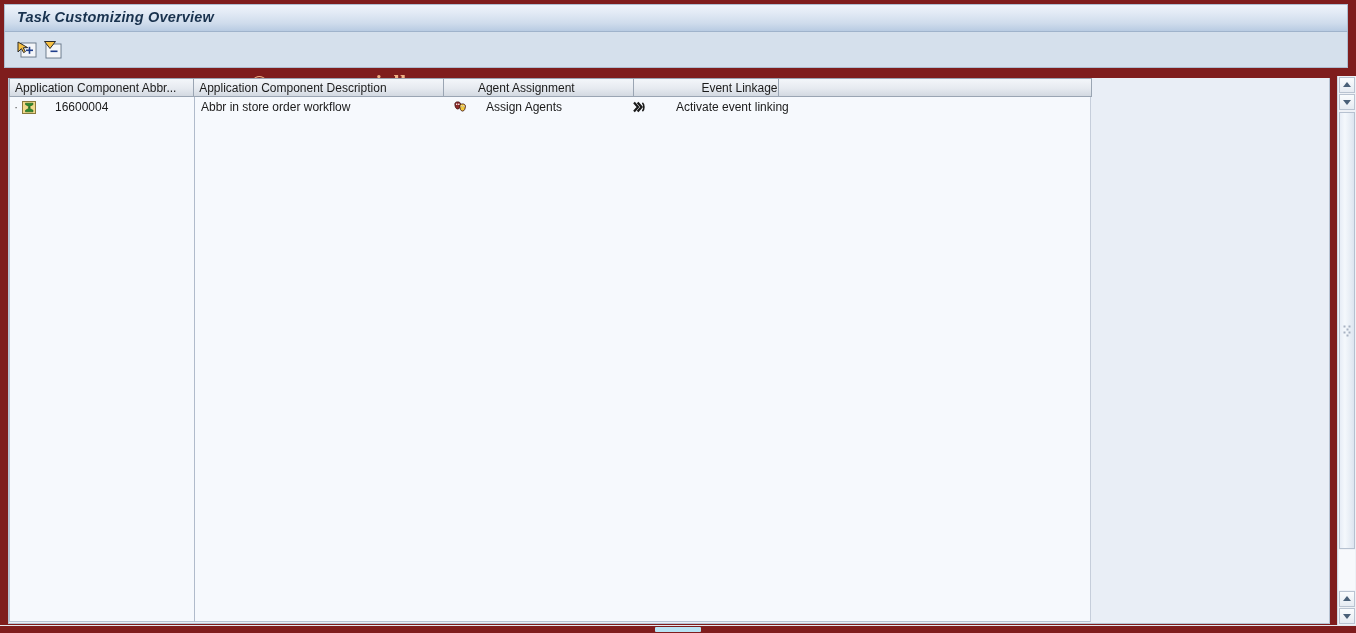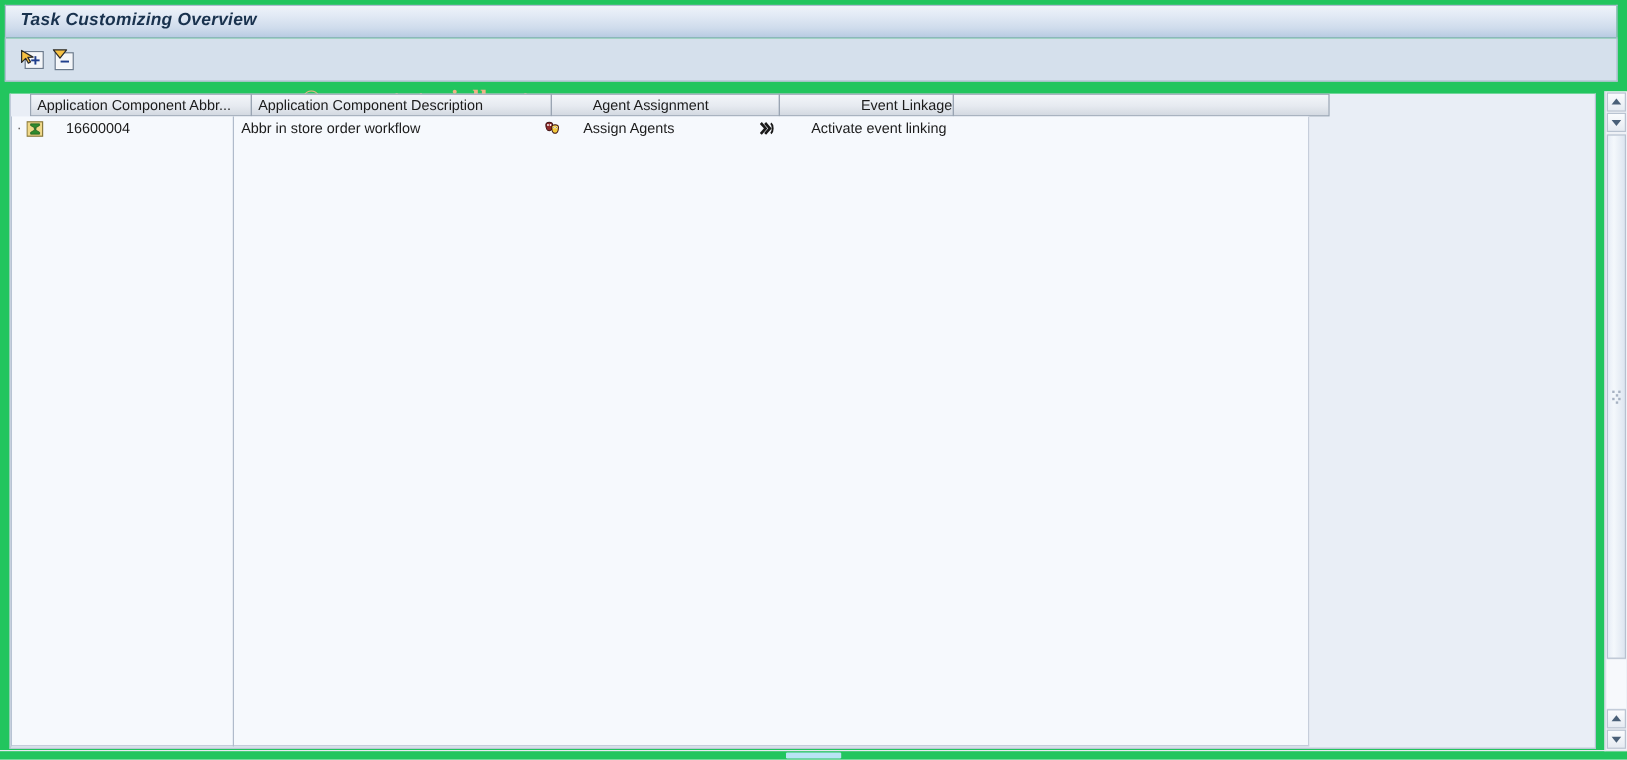--- a/index.html
+++ b/index.html
@@ -16,21 +16,21 @@
     overflow: hidden;
     position: relative;
   }
 
   
   #app-window {
     position: absolute;
     left: 0; top: 0;
     width: 1356px;
     height: 633px;
-    background: #22c55e;
+    background: #7f1d1d;
   }
 
   
   #title-bar {
     position: absolute;
     left: 4px;
     top: 4px;
     width: 1344px;
     height: 28px;
     box-sizing: border-box;
@@ -99,21 +99,21 @@
     height: 546px;
     background: #e9eef6;
     border: 1px solid #b7c3d3;
     border-top: none;
     box-sizing: border-box;
   }
 
   
   #grid-header {
     position: absolute;
-    left: 16px;
+    left: 0;
     top: 0;
     height: 19px;
     width: 1082px;
     display: flex;
   }
   .col-head {
     height: 19px;
     box-sizing: border-box;
     background: linear-gradient(to bottom, #f3f6fa 0%, #e6eaf0 55%, #d3d9e1 100%);
     border: 1px solid #9aa5b3;

